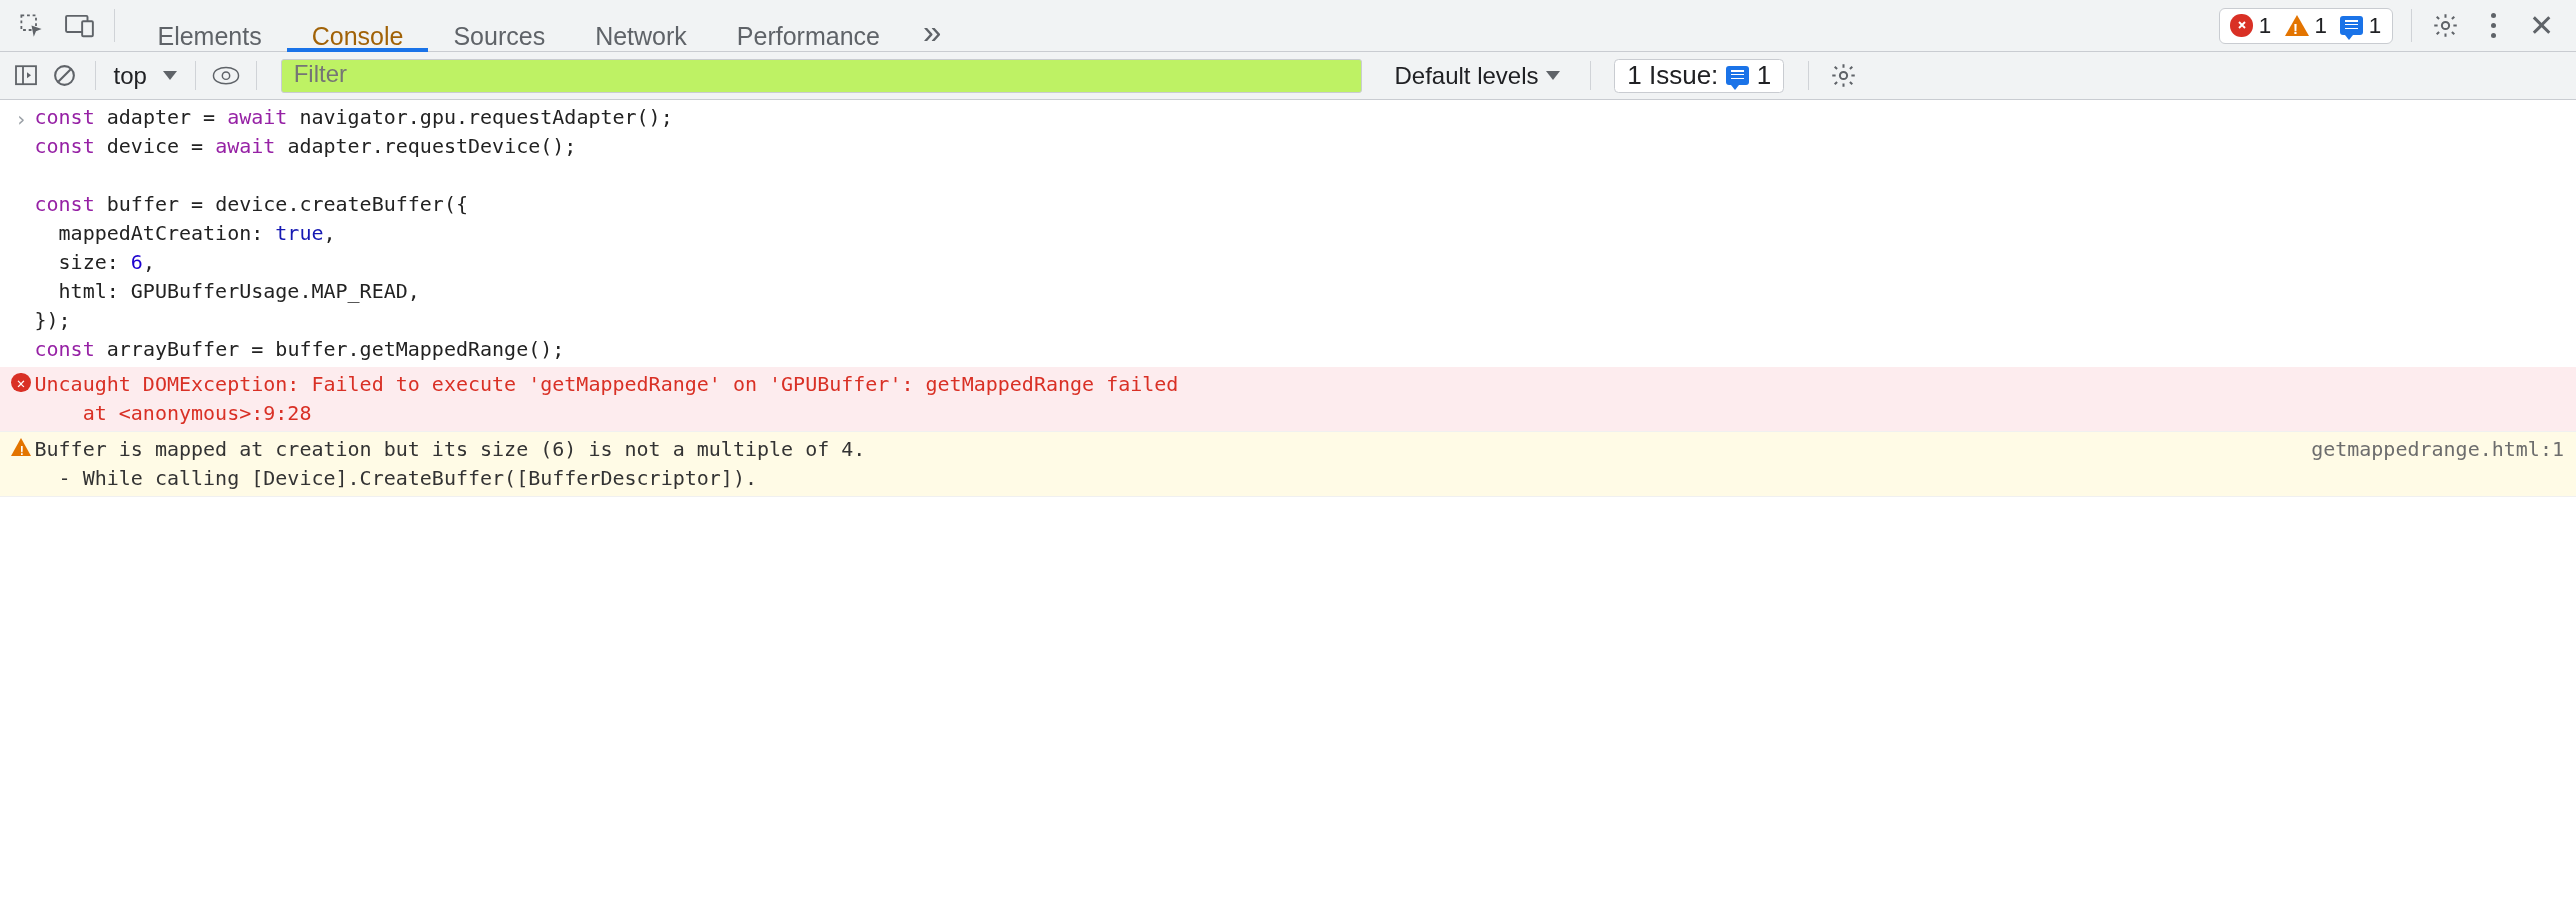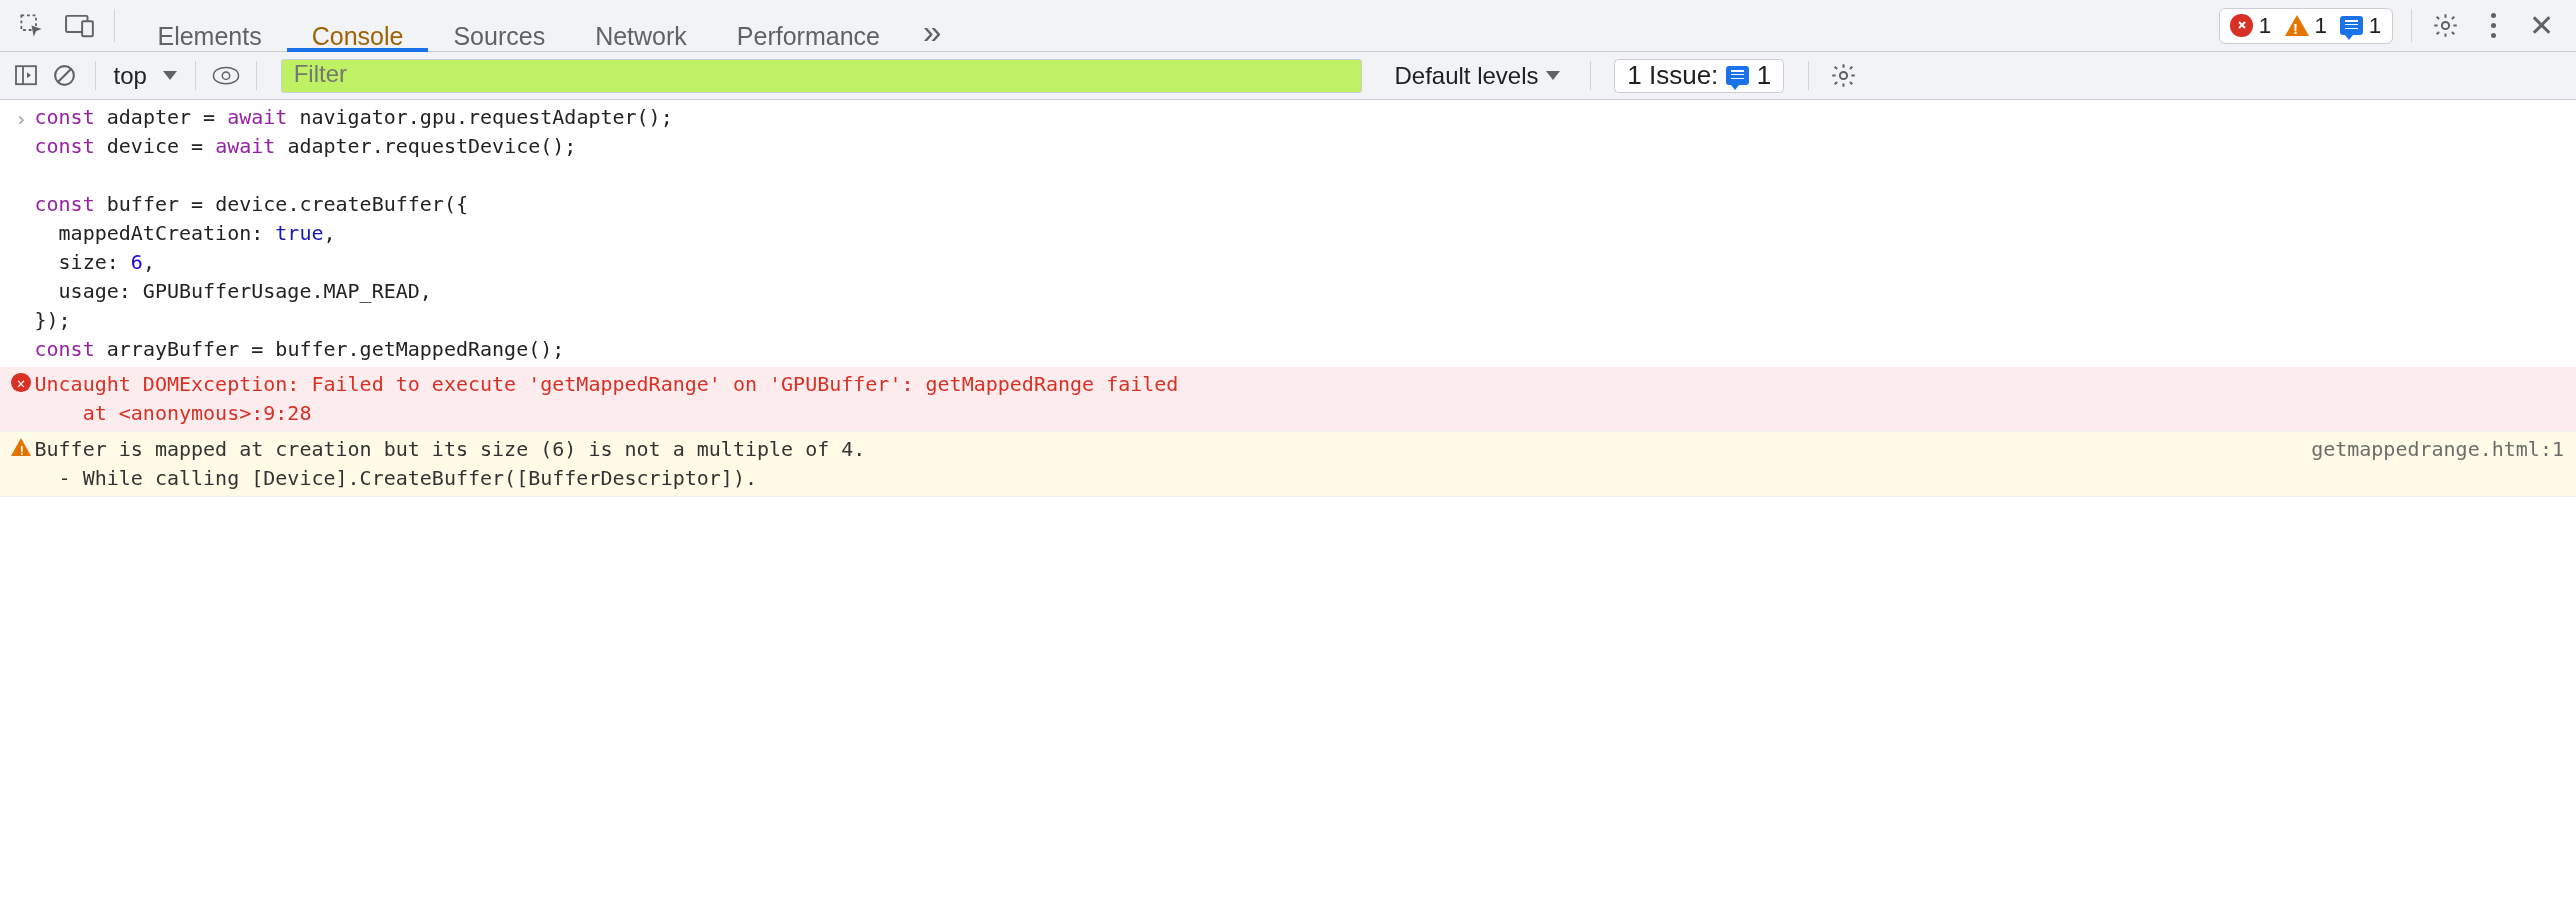--- a/index.html
+++ b/index.html
@@ -223,21 +223,21 @@
 <div class="cbody">
 
   <div class="row" style="border-bottom:none">
     <div class="gutter">›</div>
     <div class="content"><span class="kw-dec">const</span><span class="plain"> adapter = </span><span class="kw-aw">await</span><span class="plain"> navigator.gpu.requestAdapter();</span>
 <span class="kw-dec">const</span><span class="plain"> device = </span><span class="kw-aw">await</span><span class="plain"> adapter.requestDevice();</span>
 <span></span>
 <span class="kw-dec">const</span><span class="plain"> buffer = device.createBuffer({</span>
 <span class="plain">  mappedAtCreation: </span><span class="val">true</span><span class="plain">,</span>
 <span class="plain">  size: </span><span class="num">6</span><span class="plain">,</span>
-<span class="plain">  usage: GPUBufferUsage.MAP_READ,</span>
+<span class="plain">  html: GPUBufferUsage.MAP_READ,</span>
 <span class="plain">});</span>
 <span class="kw-dec">const</span><span class="plain"> arrayBuffer = buffer.getMappedRange();</span></div>
   </div>
 
   <div class="row error">
     <div class="gutter">
         <div class="minidot err">✕</div>
       </div>
     <div class="content"><span>Uncaught DOMException: Failed to execute 'getMappedRange' on 'GPUBuffer': getMappedRange failed</span>
 <span>    at &lt;anonymous&gt;:9:28</span></div>

